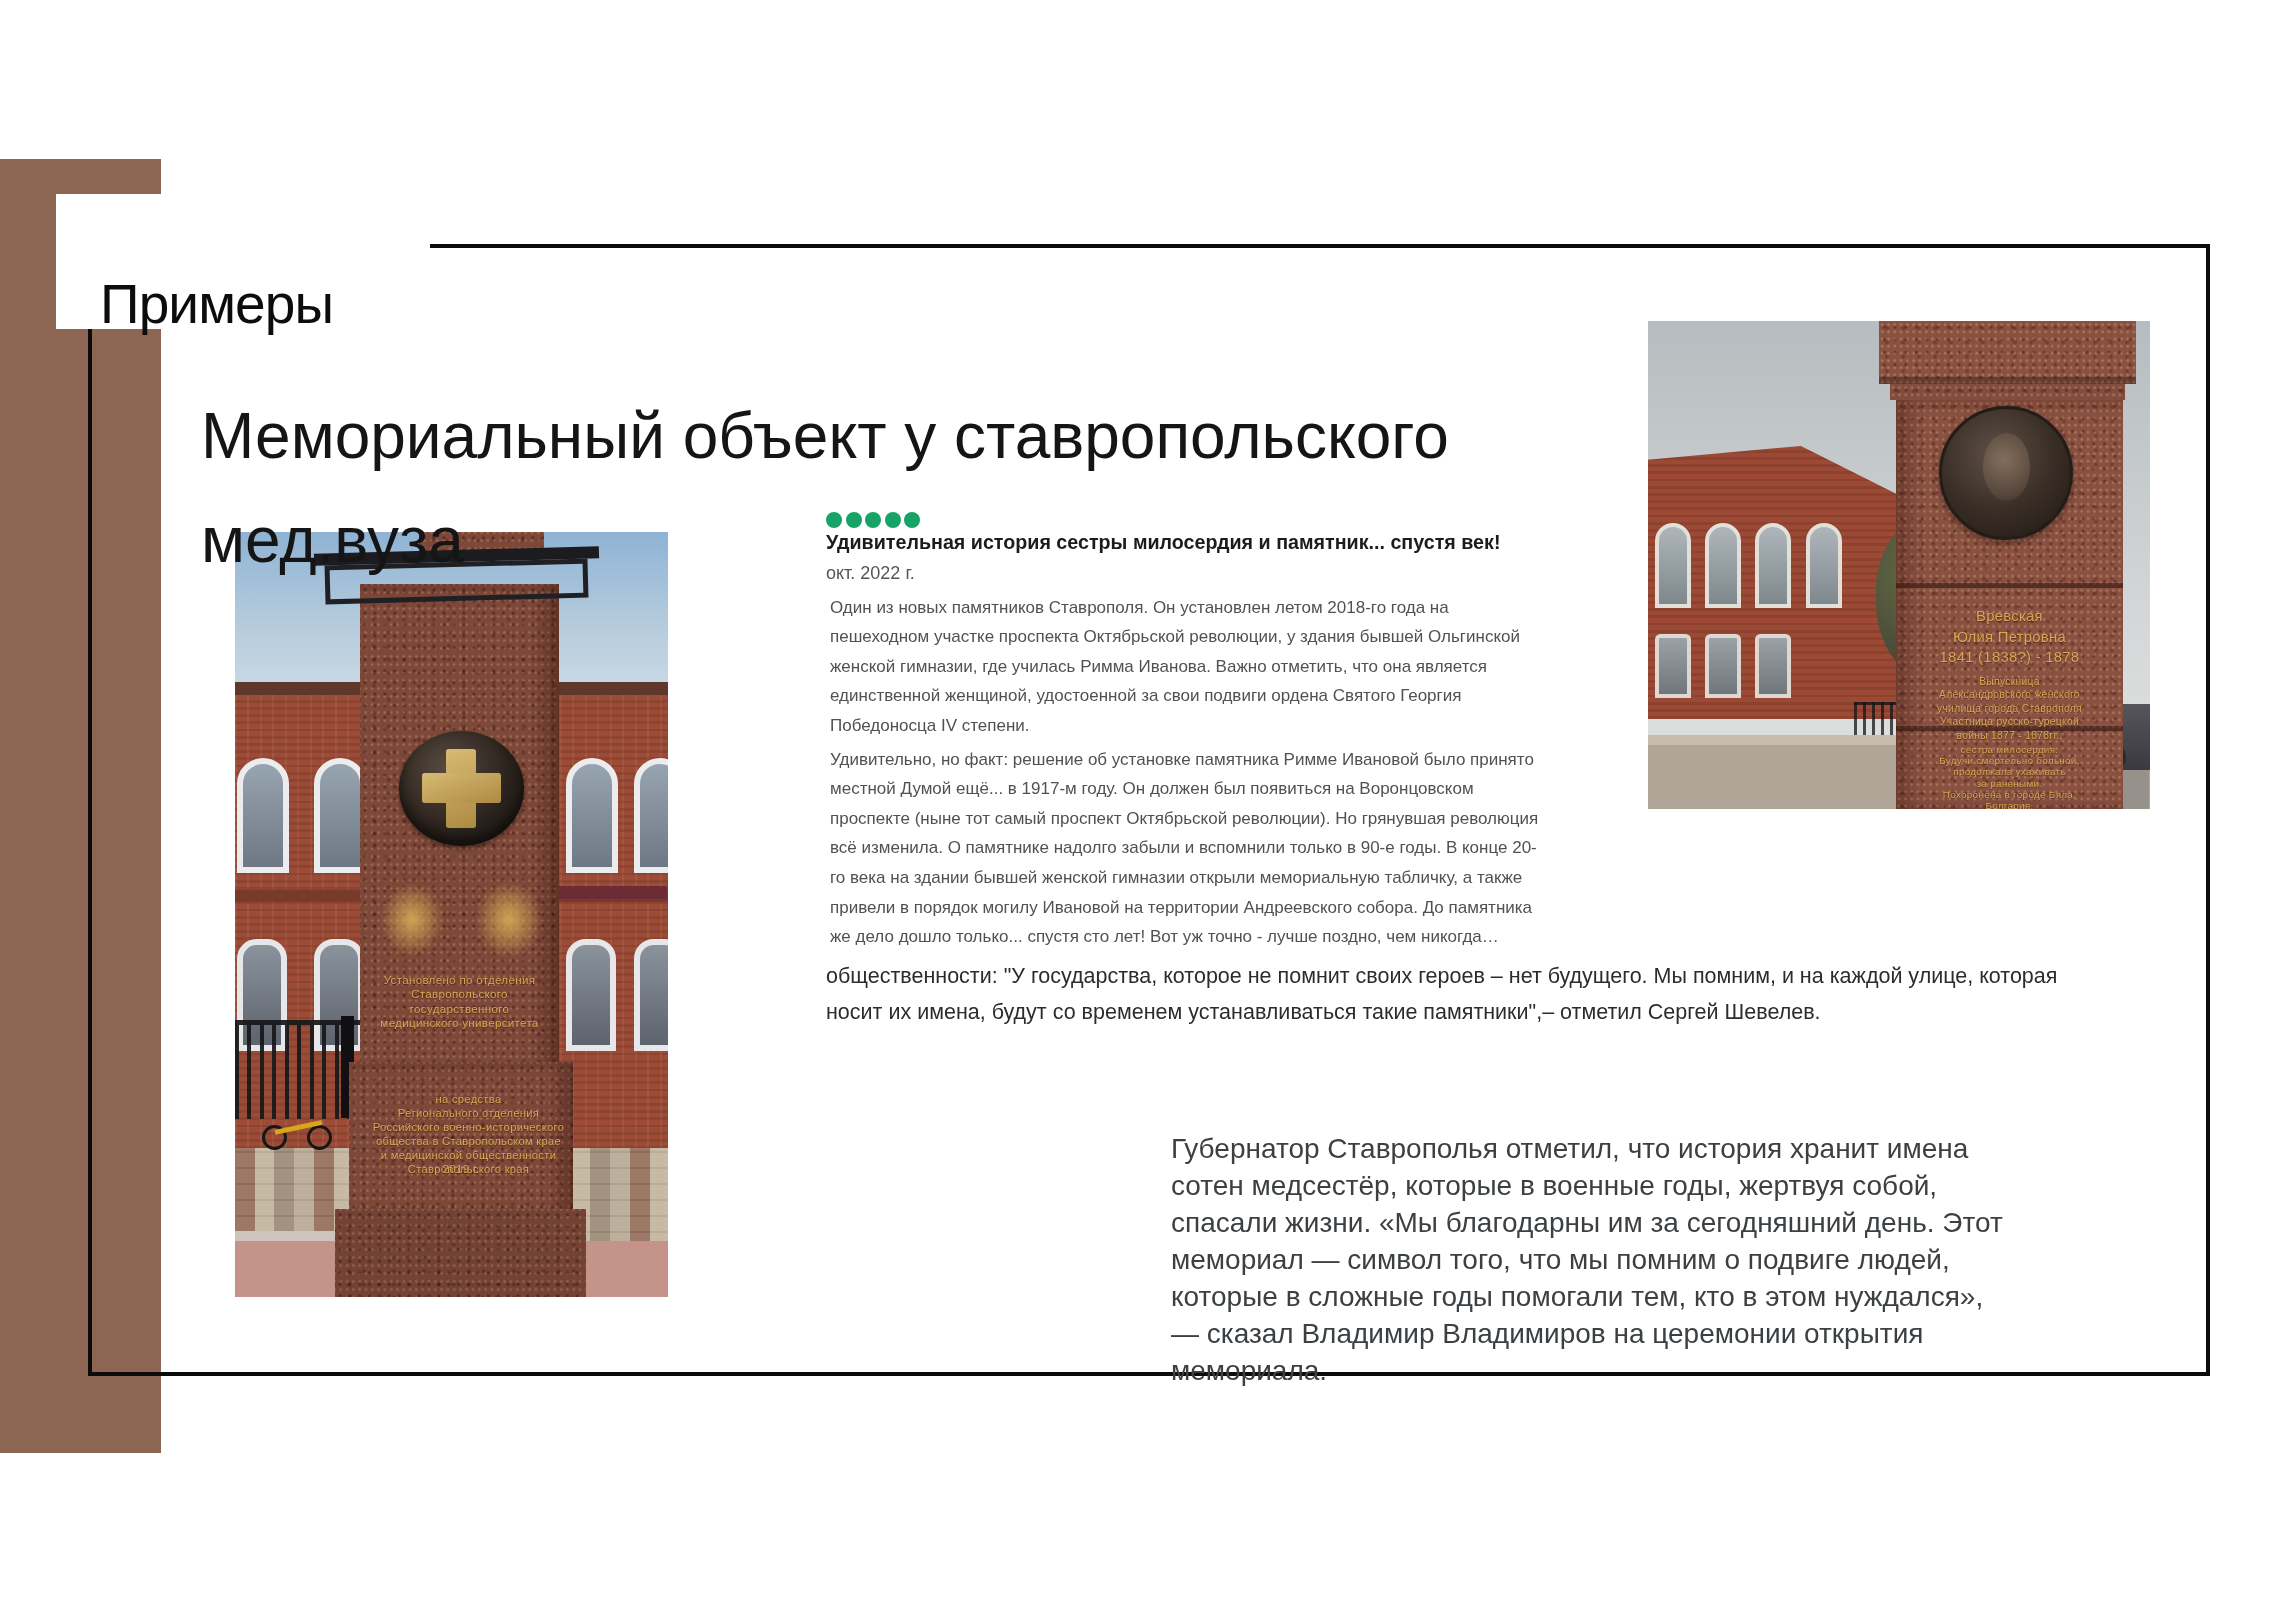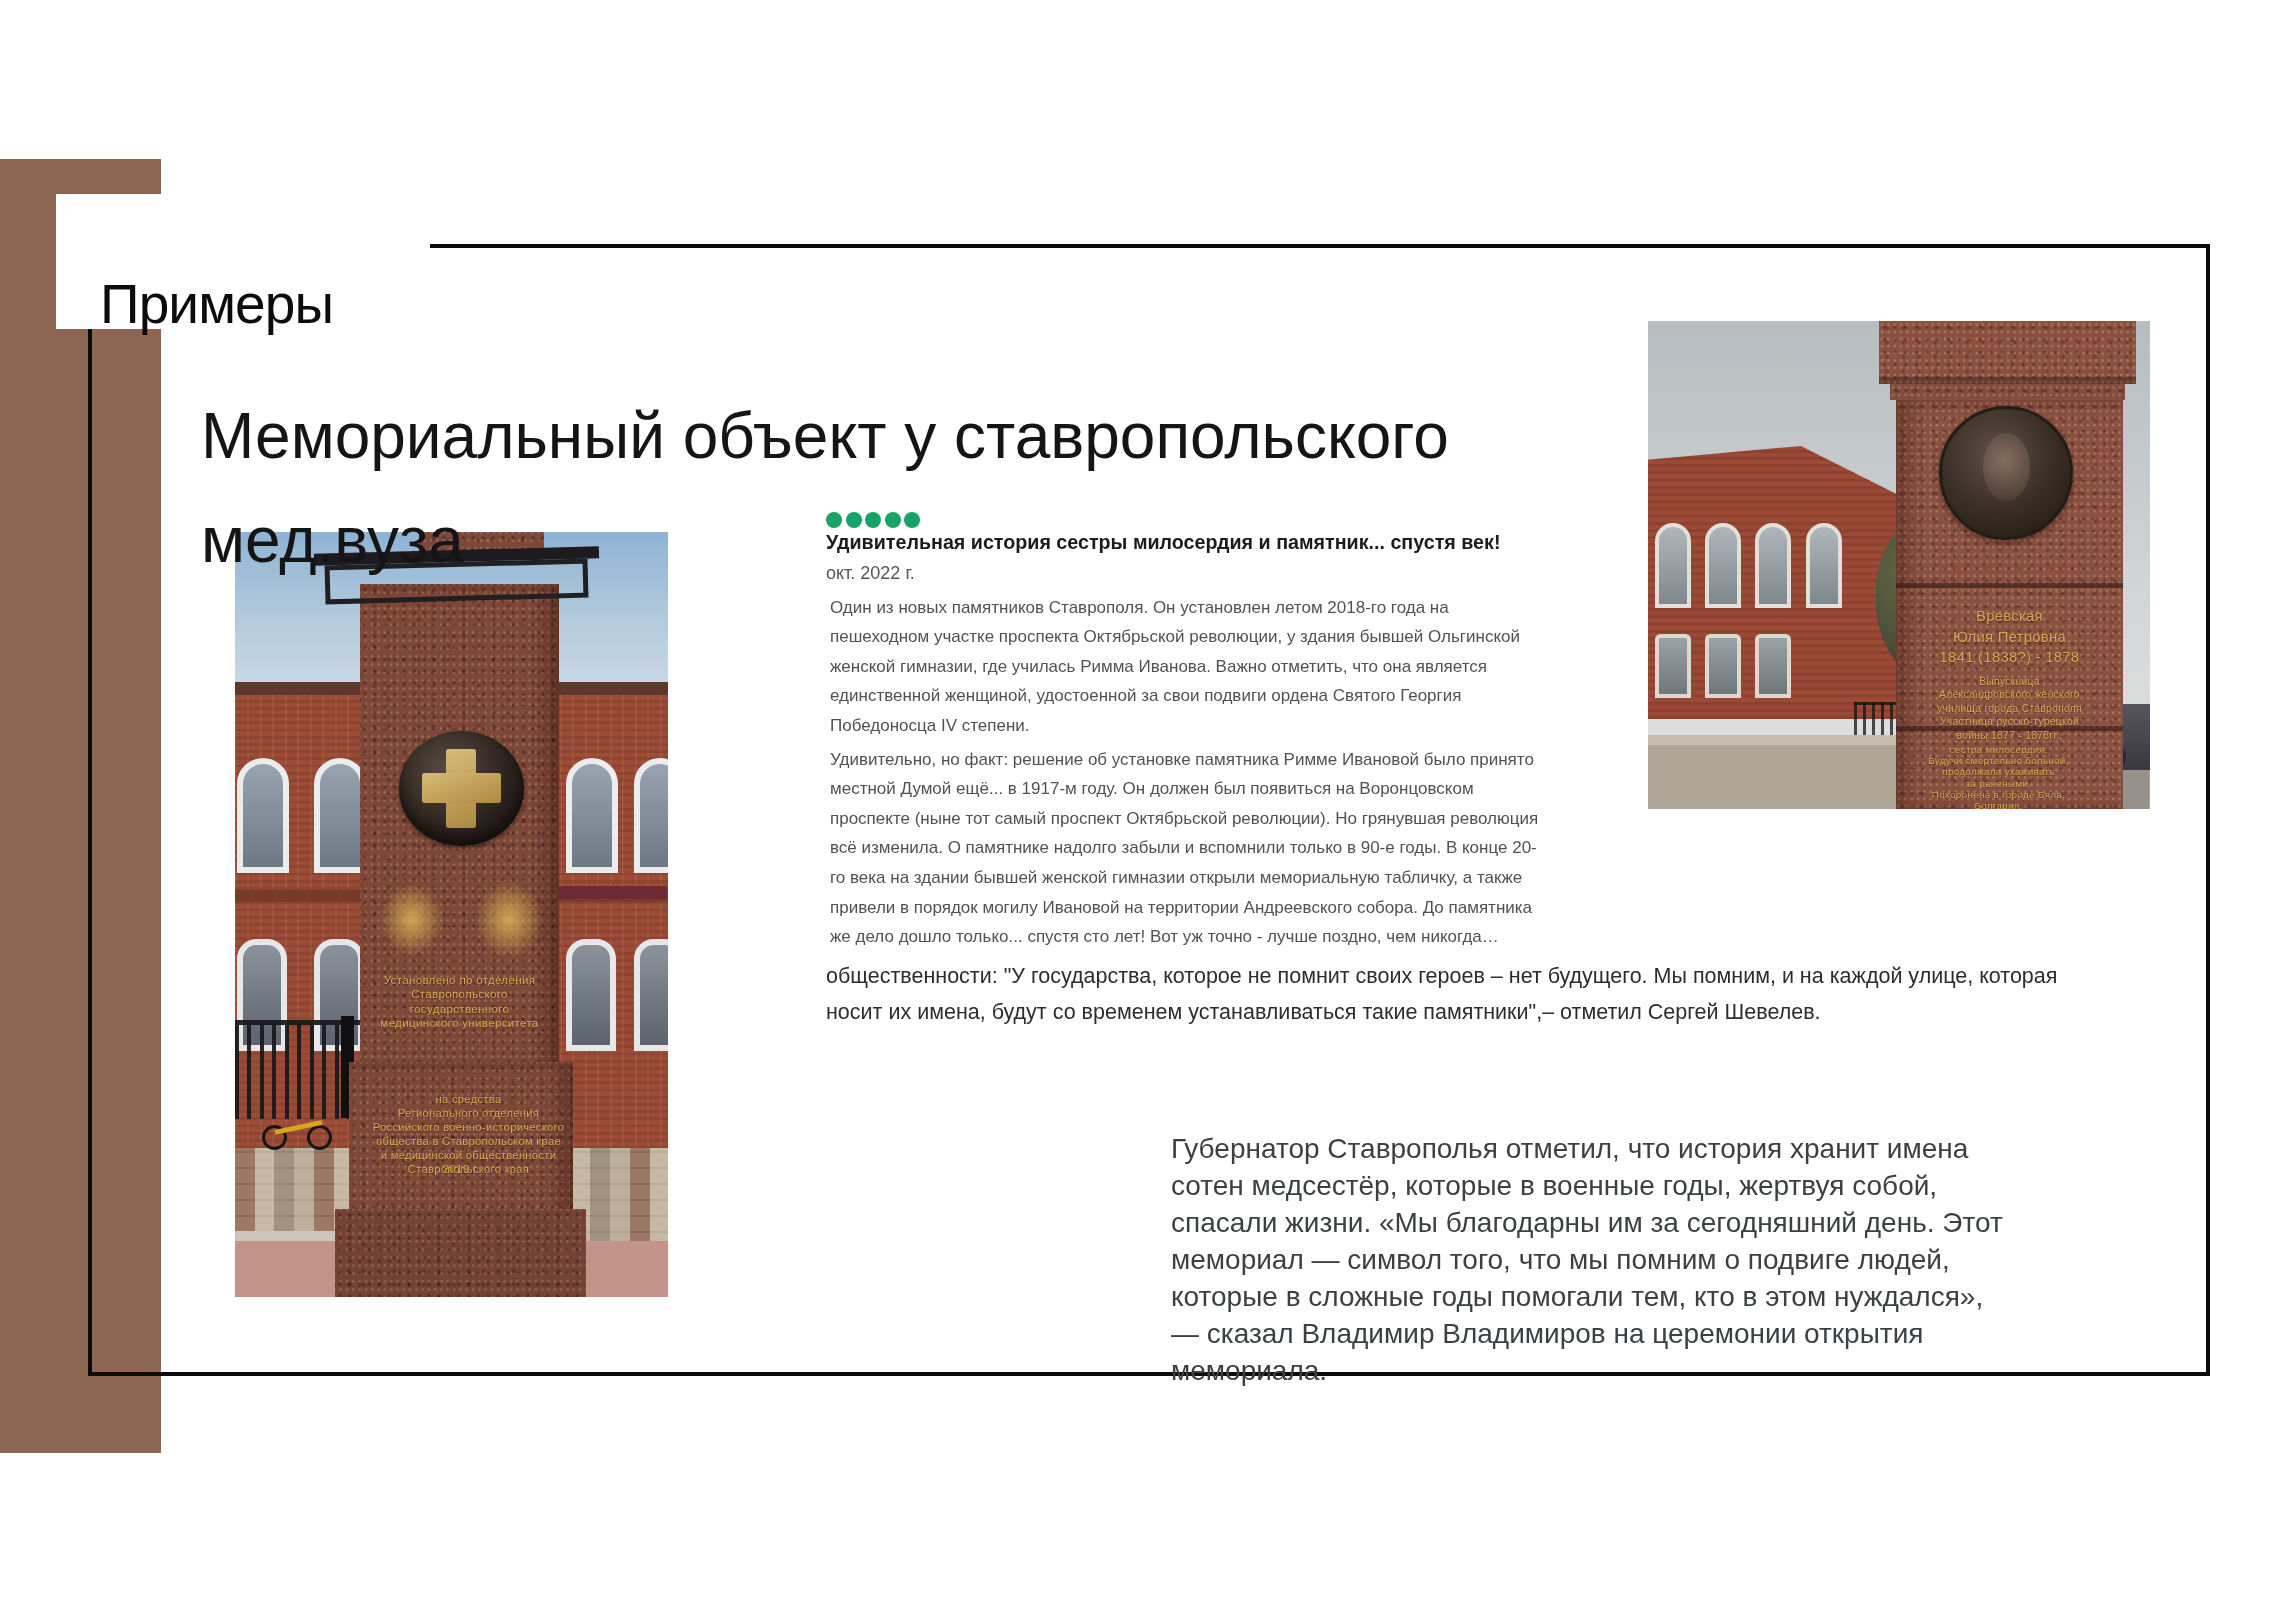--- a/index.html
+++ b/index.html
@@ -108,21 +108,21 @@
   .st2-shaft{left:248px;top:79px;width:227px;height:409px;box-shadow:inset 12.5px 0 18px rgba(40,10,5,.3);}
   .st2-groove1{left:248px;top:262px;width:227px;height:4.5px;background:rgba(30,10,8,.5);}
   .st2-groove2{left:248px;top:405px;width:227px;height:4.5px;background:rgba(30,10,8,.5);}
   .st2-medallion{left:291px;top:85px;width:134px;height:134px;border-radius:50%;
     background:radial-gradient(circle at 42% 35%, #5f5046 0%, #3a2f27 50%, #1d1712 100%);
     border:3.6px solid #241d17;box-sizing:border-box;box-shadow:0 3.6px 7.2px rgba(0,0,0,.35);}
   .st2-face{left:335px;top:112px;width:47px;height:68px;border-radius:50%;
     background:radial-gradient(circle at 45% 40%, #8a7462, #5a4a3e 70%, rgba(90,74,62,0));opacity:.85;}
   .pr-name{left:248px;top:285px;width:227px;font-size:14.8px;line-height:20.6px;}
   .pr-info{left:248px;top:354px;width:227px;font-size:10.3px;line-height:13.4px;text-align:center;}
-  .pr-mem{left:237px;top:423px;width:227px;font-size:9.9px;line-height:11.2px;}
+  .pr-mem{left:248px;top:423px;width:227px;font-size:9.9px;line-height:11.2px;}
 </style>
 </head>
 <body>
 
 <div class="abs brown-bar"></div>
 <div class="abs border-frame"></div>
 <div class="abs title-box"></div>
 <div class="abs slide-title">Примеры</div>
 <div class="abs slide-subtitle">Мемориальный объект у ставропольского мед.вуза</div>
 

